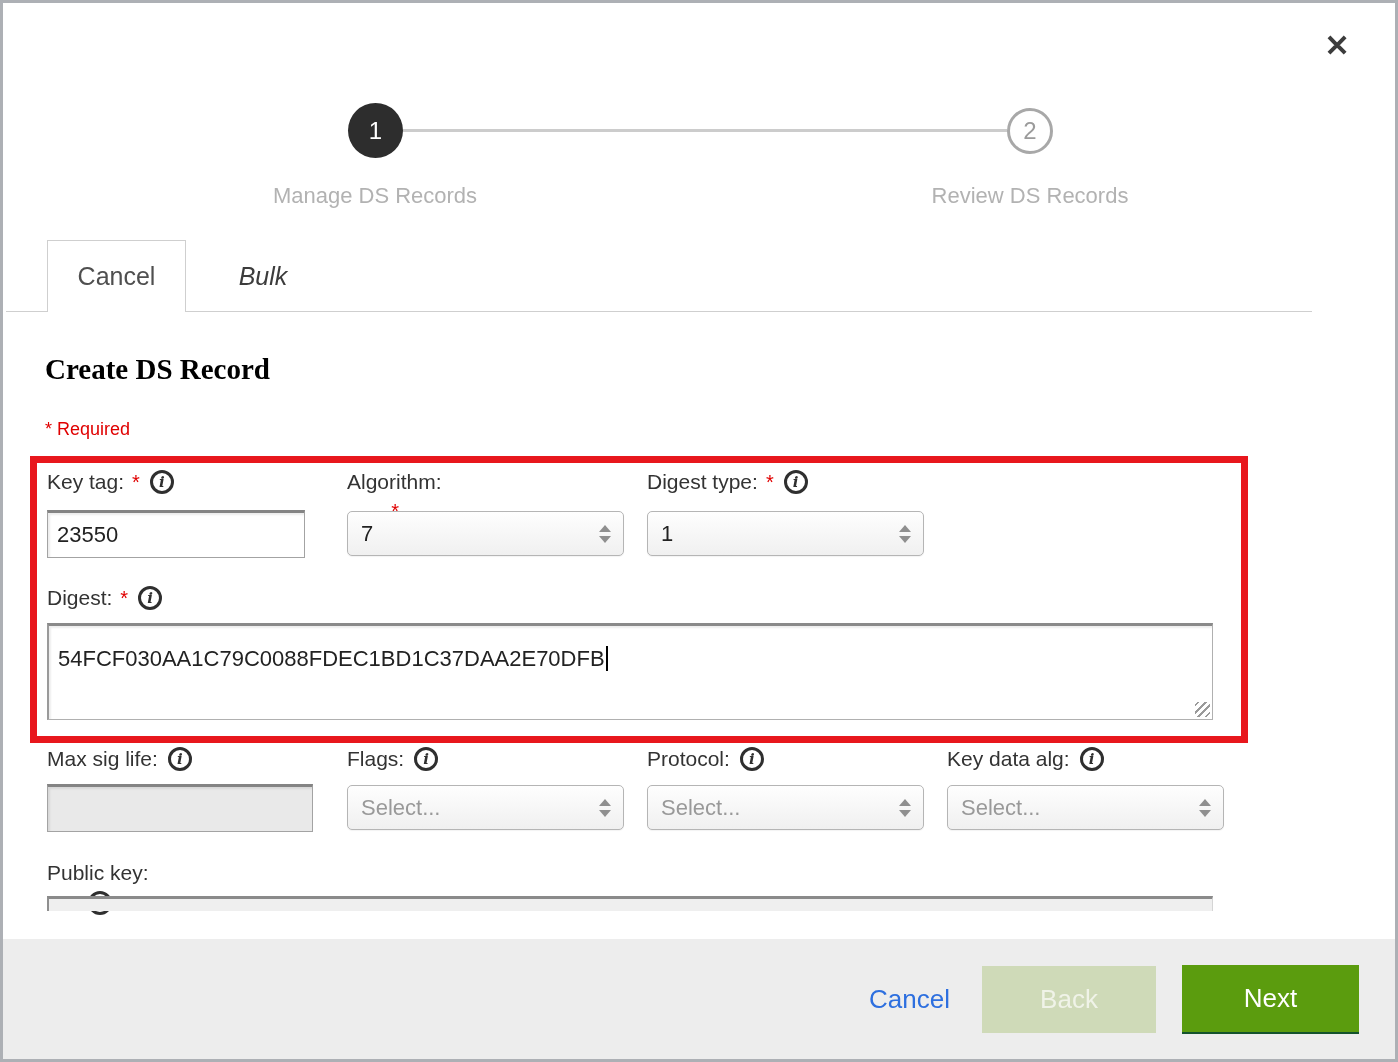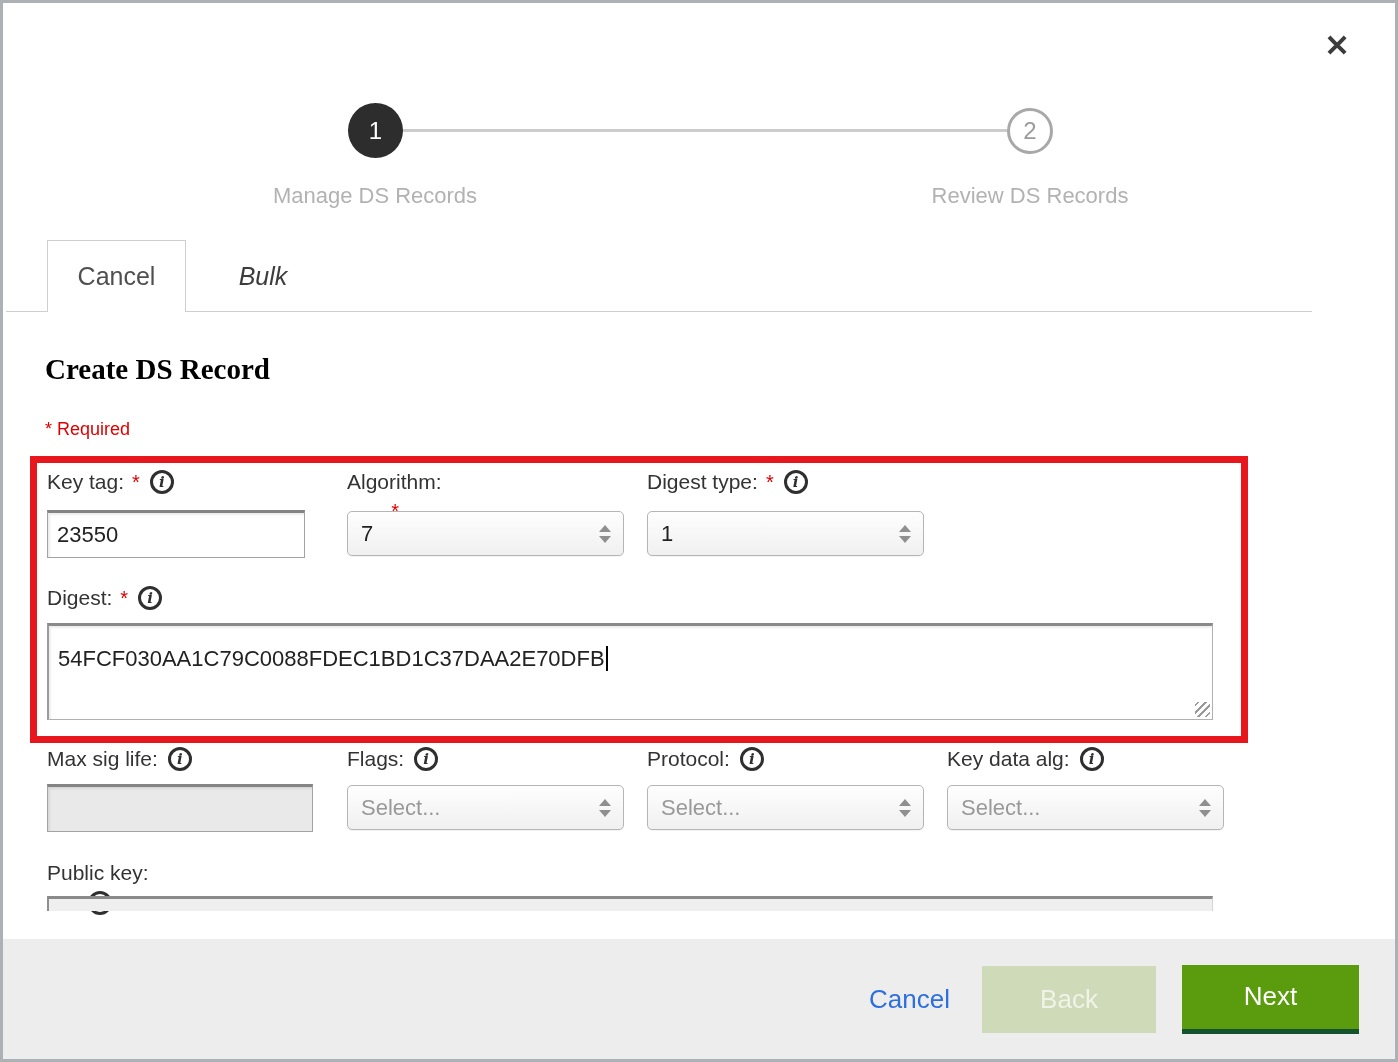--- a/index.html
+++ b/index.html
@@ -92,21 +92,21 @@
 
   
   .footer {
     position:absolute; left:0; right:0; bottom:0; top:936px;
     background:#ededed; display:flex; align-items:center; justify-content:flex-end;
     padding-right:36px; gap:26px; z-index:5;
   }
   .cancel-link { color:#2d6fdf; font-size:26px; cursor:pointer; margin-right:6px; }
   .btn { display:flex; align-items:center; justify-content:center; font-size:26px; cursor:pointer; font-family:"Liberation Sans", sans-serif; }
   .btn-back { width:174px; height:67px; background:#cfdab8; color:#f0f3e8; }
-  .btn-next { width:177px; height:69px; background:#5b9c0e; color:#fff; border-bottom:5px solid #14532d; }
+  .btn-next { width:177px; height:69px; background:#5b9c0e; color:#fff; border-bottom:2px solid #14532d; }
 </style>
 </head>
 <body>
 
 <div class="modal">
 
   <div class="close-btn">✕</div>
 
   <div class="step-line"></div>
   <div class="step-circle step-1">1</div>

